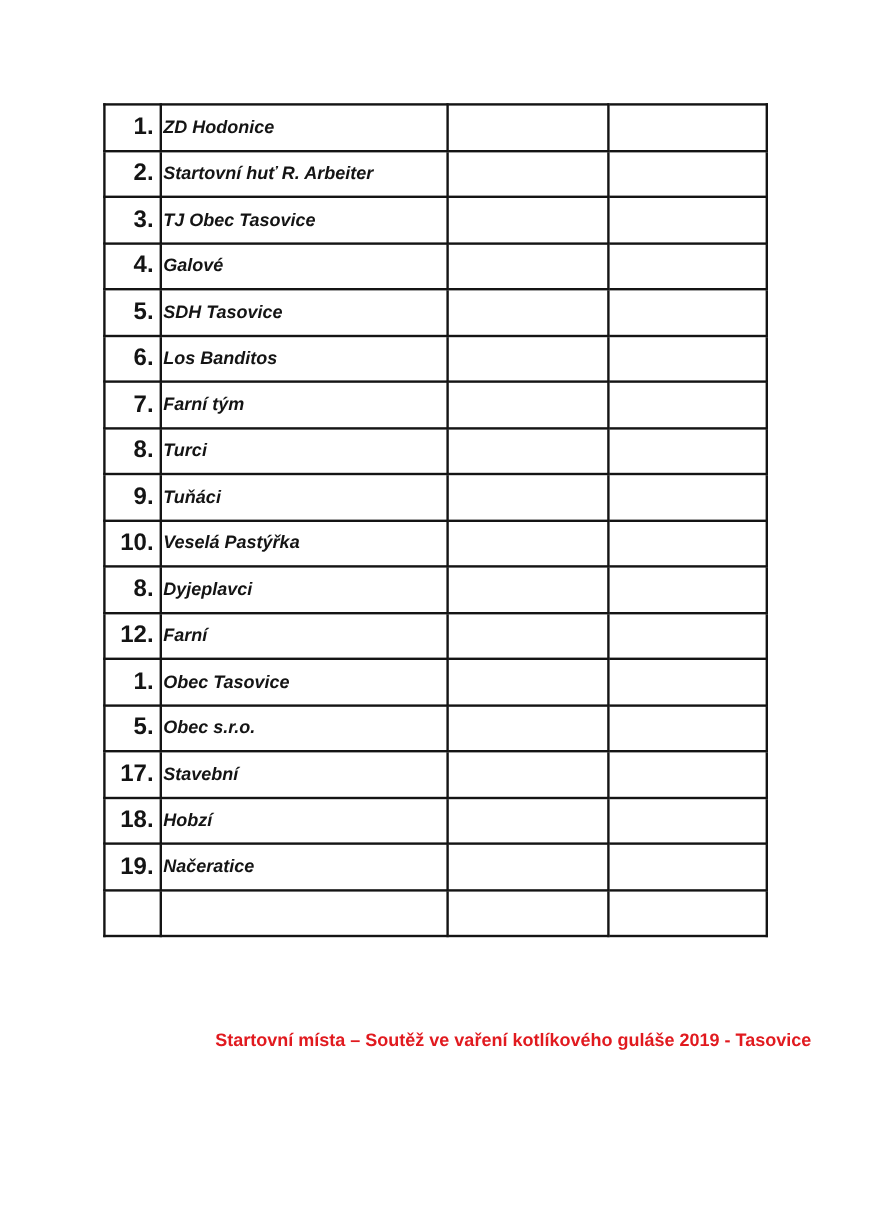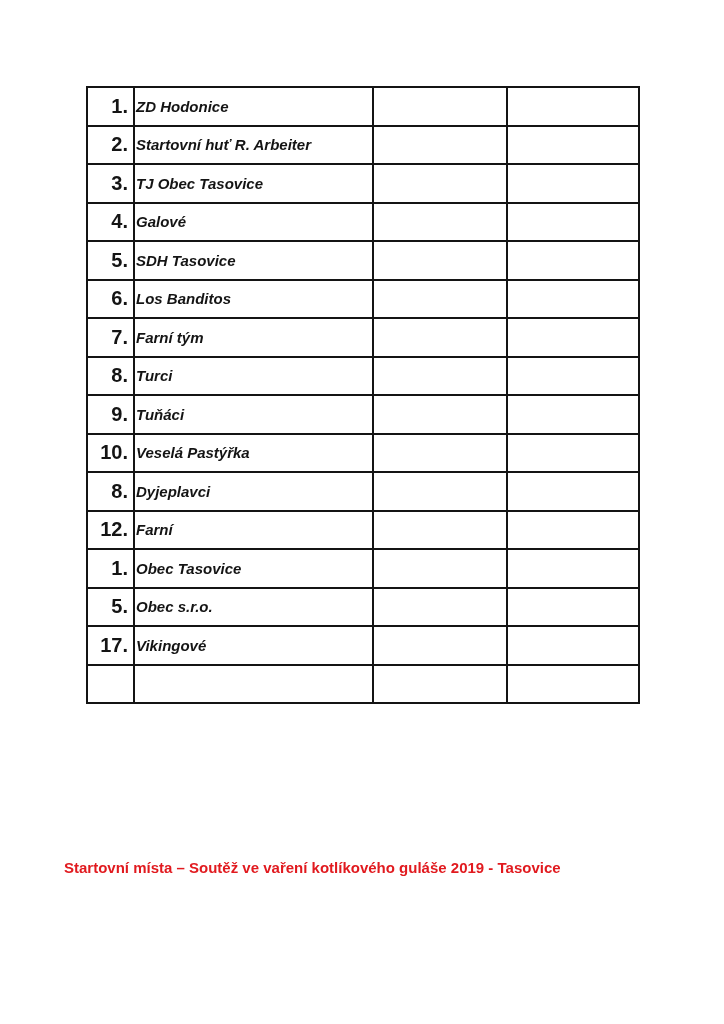--- a/index.html
+++ b/index.html
@@ -44,24 +44,24 @@
     font-weight: bold;
     font-style: italic;
     color: #141414;
     vertical-align: middle;
   }
   td.blank {
     background: #ffffff;
   }
   .caption {
     position: absolute;
-    left: 64px;
+    left: 76px;
     top: 859px;
     width: 600px;
-    text-align: left;
+    text-align: right;
     font-size: 15px;
     font-weight: bold;
     color: #e11a1f;
   }
 </style>
 </head>
 <body>
 
 <div class="page">
   <table class="start-table">
@@ -151,21 +151,33 @@
         <td class="blank"></td>
       </tr>
       <tr>
         <td class="num">5.</td>
         <td class="team">Obec s.r.o.</td>
         <td class="blank"></td>
         <td class="blank"></td>
       </tr>
       <tr>
         <td class="num">17.</td>
-        <td class="team">Vikingové</td>
+        <td class="team">Stavební</td>
+        <td class="blank"></td>
+        <td class="blank"></td>
+      </tr>
+      <tr>
+        <td class="num">18.</td>
+        <td class="team">Hobzí</td>
+        <td class="blank"></td>
+        <td class="blank"></td>
+      </tr>
+      <tr>
+        <td class="num">19.</td>
+        <td class="team">Načeratice</td>
         <td class="blank"></td>
         <td class="blank"></td>
       </tr>
       <tr>
         <td class="num"></td>
         <td class="team"></td>
         <td class="blank"></td>
         <td class="blank"></td>
       </tr>
     </tbody>

